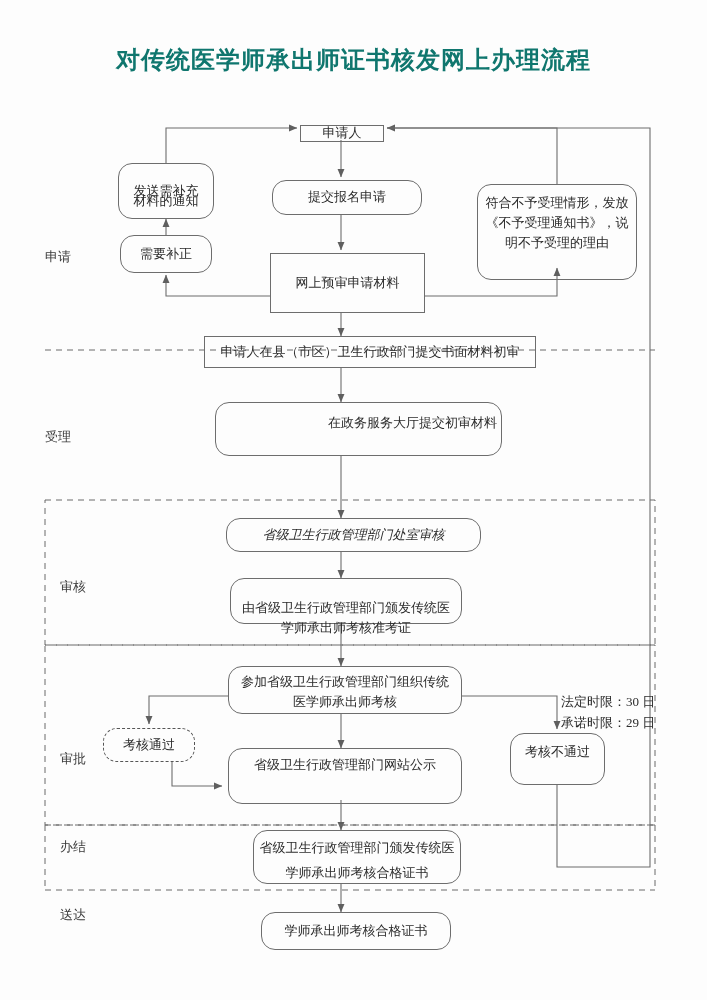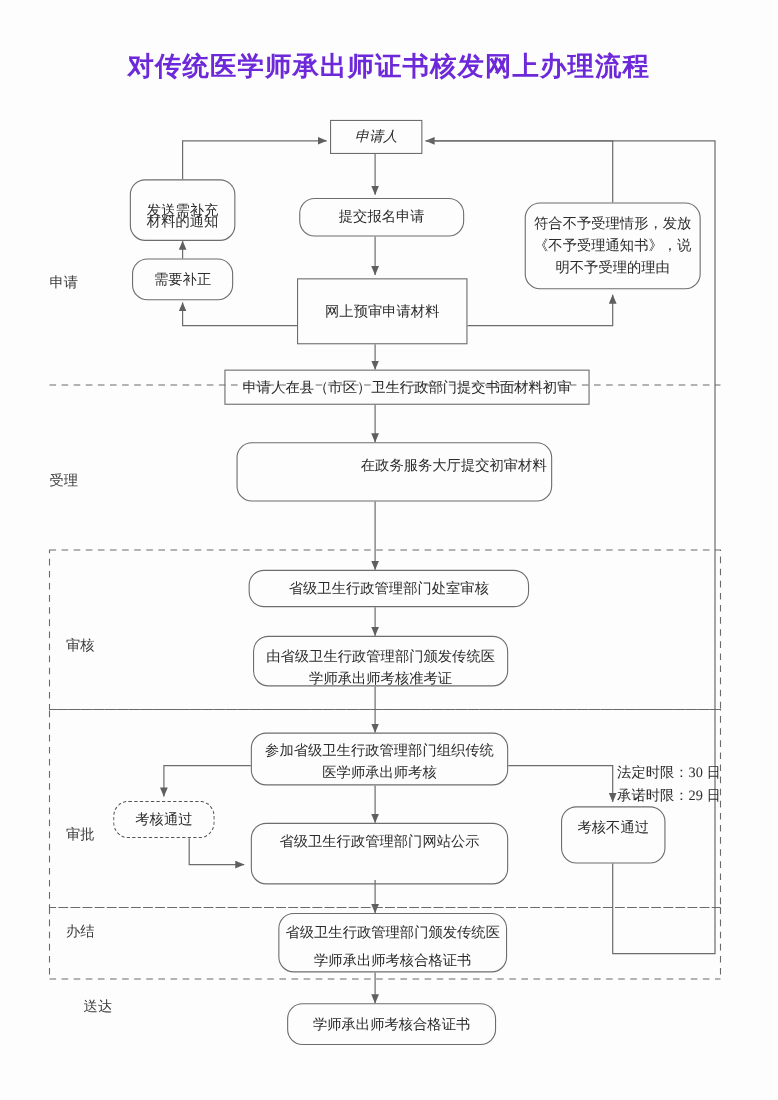--- a/index.html
+++ b/index.html
@@ -24,21 +24,21 @@
   }
   .title {
     position: absolute;
     left: 0;
     top: 44px;
     width: 707px;
     text-align: center;
     font-size: 24px;
     font-weight: bold;
     letter-spacing: 1px;
-    color: #6d28d9;
+    color: #0f766e;
     font-family: "Liberation Serif", "DejaVu Serif", serif;
   }
   .node {
     position: absolute;
     box-sizing: border-box;
     border: 1px solid #6d6d6d;
     background: transparent;
     display: flex;
     align-items: center;
     justify-content: center;
@@ -131,62 +131,62 @@
       <line x1="655" y1="825" x2="655" y2="890"></line>
       <line x1="45" y1="890" x2="655" y2="890"></line>
     </g>
   </svg>
 
   <div class="stage-label" style="left:45px; top:248px;">申请</div>
   <div class="stage-label" style="left:45px; top:428px;">受理</div>
   <div class="stage-label" style="left:60px; top:578px;">审核</div>
   <div class="stage-label" style="left:60px; top:750px;">审批</div>
   <div class="stage-label" style="left:60px; top:838px;">办结</div>
-  <div class="stage-label" style="left:76px; top:906px;">送达</div>
-
-  <div class="node" style="left:300px; top:109px; width:84px; height:31px;font-style:italic;">
+  <div class="stage-label" style="left:60px; top:906px;">送达</div>
+
+  <div class="node" style="left:300px; top:125px; width:84px; height:17px;">
     <span class="txt">申请人</span>
   </div>
 
   <div class="node rounded" style="left:272px; top:180px; width:150px; height:35px;">
     <span class="txt">提交报名申请</span>
   </div>
 
   <div class="node" style="left:270px; top:253px; width:155px; height:60px;">
     <span class="txt">网上预审申请材料</span>
   </div>
 
   <div class="node rounded" style="left:118px; top:163px; width:96px; height:56px;">
     <span class="txt">发送需补充</span>
     <span class="txt" style="position:absolute; left:0; top:50%;">材料的通知</span>
   </div>
 
   <div class="node rounded" style="left:120px; top:235px; width:92px; height:38px;">
     <span class="txt">需要补正</span>
   </div>
 
-  <div class="node rounded" style="left:477px; top:184px; width:160px; height:79px; display:block; padding-top:8px;">
+  <div class="node rounded" style="left:477px; top:184px; width:160px; height:96px; display:block; padding-top:8px;">
     <span class="txt">符合不予受理情形，发放</span>
     <span class="txt">《不予受理通知书》，说</span>
     <span class="txt">明不予受理的理由</span>
   </div>
 
   <div class="node" style="left:204px; top:336px; width:332px; height:32px;">
     <span class="txt">申请人在县（市区）卫生行政部门提交书面材料初审</span>
   </div>
 
   <div class="node rounded" style="left:215px; top:402px; width:287px; height:54px; align-items:flex-start; padding-top:10px;text-align:right;">
     <span class="txt">在政务服务大厅提交初审材料</span>
   </div>
 
-  <div class="node rounded" style="left:226px; top:518px; width:255px; height:34px;">
+  <div class="node rounded" style="left:226px; top:518px; width:255px; height:34px;font-style:italic;">
     <span class="txt">省级卫生行政管理部门处室审核</span>
   </div>
 
-  <div class="node rounded" style="left:230px; top:578px; width:232px; height:46px; display:block; padding-top:8px;">
+  <div class="node rounded" style="left:230px; top:578px; width:232px; height:46px; display:block; padding-top:19px;">
     <span class="txt">由省级卫生行政管理部门颁发传统医</span>
     <span class="txt">学师承出师考核准考证</span>
   </div>
 
   <div class="node rounded" style="left:228px; top:666px; width:234px; height:48px; display:block; padding-top:5px;">
     <span class="txt">参加省级卫生行政管理部门组织传统</span>
     <span class="txt">医学师承出师考核</span>
   </div>
 
   <div class="node rounded dashed" style="left:103px; top:728px; width:92px; height:34px;">

